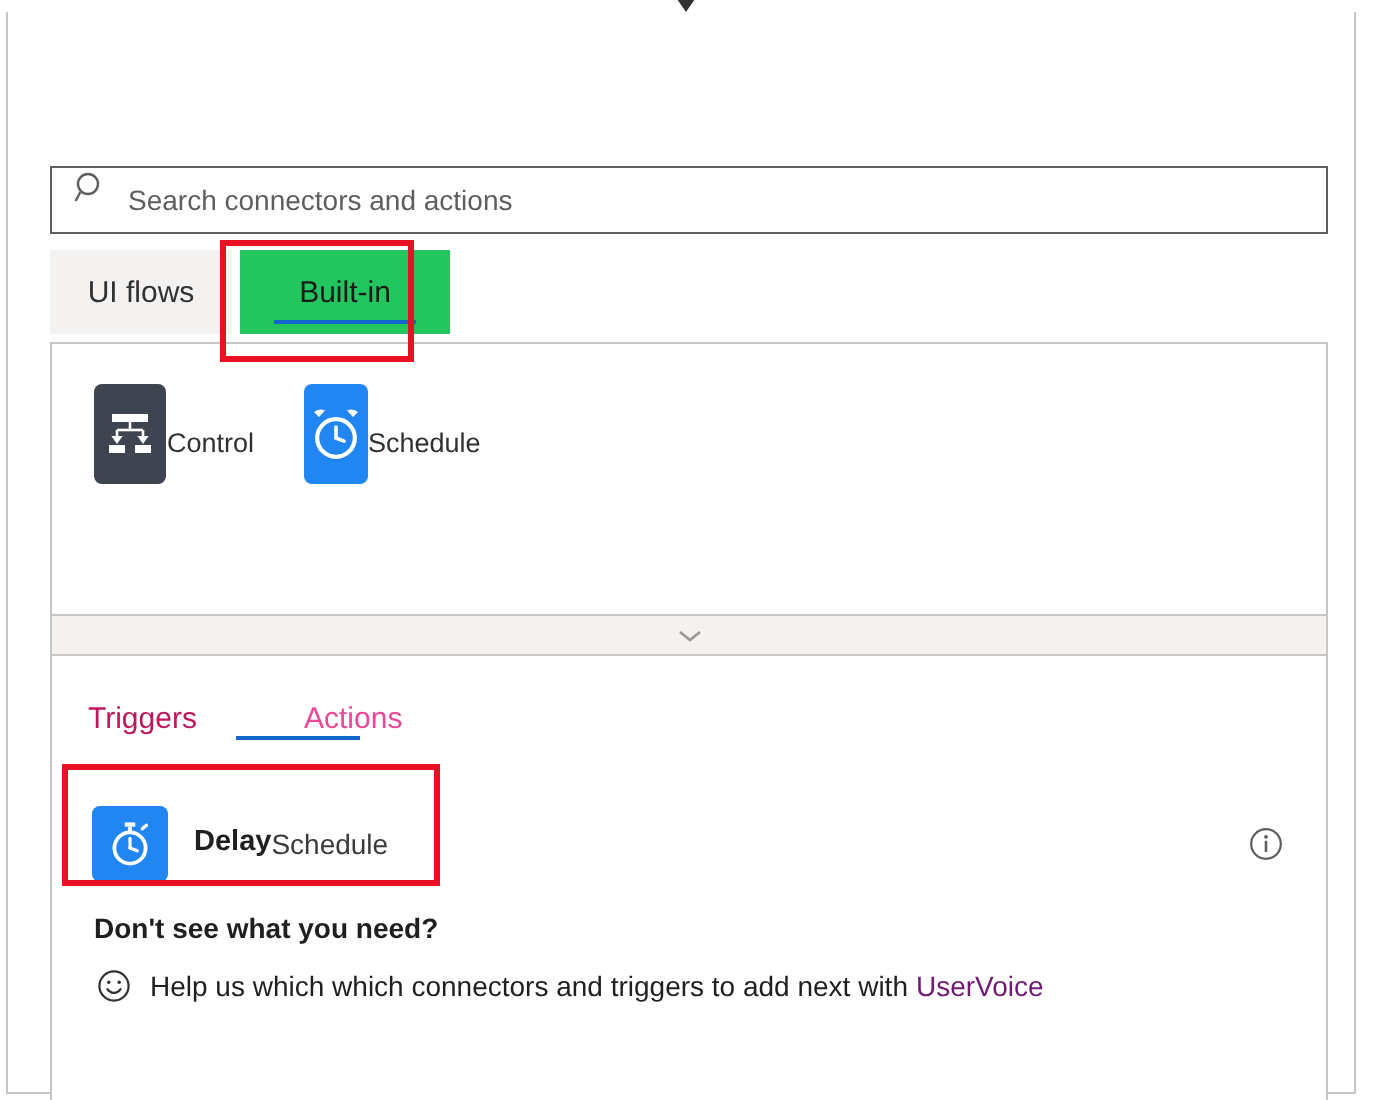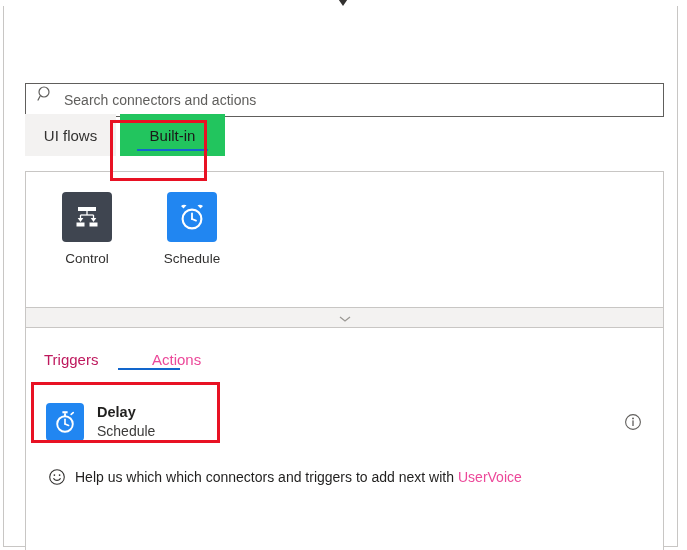--- a/index.html
+++ b/index.html
@@ -126,21 +126,21 @@
     font-family: "Liberation Sans", sans-serif;
     background: transparent;
     height: 100%;
   }
   .search-input::placeholder { color: #5f5e5c; }
 
   
   .tabstrip {
     position: absolute;
     left: 21px;
-    top: 51px;
+    top: 62px;
     width: 639px;
     height: 42px;
   }
   .tab {
     position: absolute;
     top: 0;
     height: 42px;
     display: flex;
     align-items: center;
     justify-content: center;
@@ -181,21 +181,21 @@
     background: #ffffff;
   }
   .conn-row {
     display: flex;
     padding: 20px 0 0 21px;
     gap: 25px;
   }
   .conn-item {
     width: 80px;
     display: flex;
-    flex-direction: column;
+    flex-direction: row;
     align-items: center;
     cursor: pointer;
   }
   .conn-tile {
     width: 50px;
     height: 50px;
     border-radius: 4px;
     display: flex;
     align-items: center;
     justify-content: center;
@@ -282,21 +282,20 @@
     background: #2186f1;
     display: flex;
     align-items: center;
     justify-content: center;
     flex: 0 0 auto;
     margin-left: 8px;
   }
   .action-text {
     margin-left: 13px;
     display: flex;
-    flex-direction: column;
     justify-content: center;
     line-height: 1.25;
   }
   .action-title {
     font-size: 14.5px;
     color: #201f1e;
     font-weight: bold;
   }
   .action-sub {
     font-size: 14px;
@@ -338,21 +337,21 @@
   .smiley-icon {
     width: 20px;
     height: 20px;
     flex: 0 0 auto;
     display: flex;
     align-items: center;
     justify-content: center;
     margin-right: 8px;
   }
   .footer-link {
-    color: #ec4899;
+    color: #701a75;
     cursor: pointer;
     margin-left: 4px;
   }
 
   
   .annot {
     position: absolute;
     border: 3px solid #e81123;
     pointer-events: none;
     z-index: 15;
@@ -480,20 +479,21 @@
           <span class="info-icon">
             <svg width="18" height="18" viewBox="0 0 18 18">
               <circle cx="9" cy="9" r="7.4" fill="none" stroke="#605e5c" stroke-width="1.1"></circle>
               <circle cx="9" cy="5.4" r="0.95" fill="#605e5c"></circle>
               <rect x="8.35" y="7.4" width="1.3" height="5.6" fill="#605e5c"></rect>
             </svg>
           </span>
         </div>
 
         <div class="footer">
+          <div class="footer-head">Don't see what you need?</div>
           <div class="footer-line">
             <span class="smiley-icon">
               <svg width="18" height="18" viewBox="0 0 18 18">
                 <circle cx="9" cy="9" r="7.3" fill="none" stroke="#323130" stroke-width="1.1"></circle>
                 <circle cx="6.4" cy="7.1" r="0.85" fill="#323130"></circle>
                 <circle cx="11.6" cy="7.1" r="0.85" fill="#323130"></circle>
                 <path d="M5.7 10.6 A3.9 3.9 0 0 0 12.3 10.6" fill="none" stroke="#323130" stroke-width="1.1" stroke-linecap="round"></path>
               </svg>
             </span>
             <span>Help us which which connectors and triggers to add next with</span>

